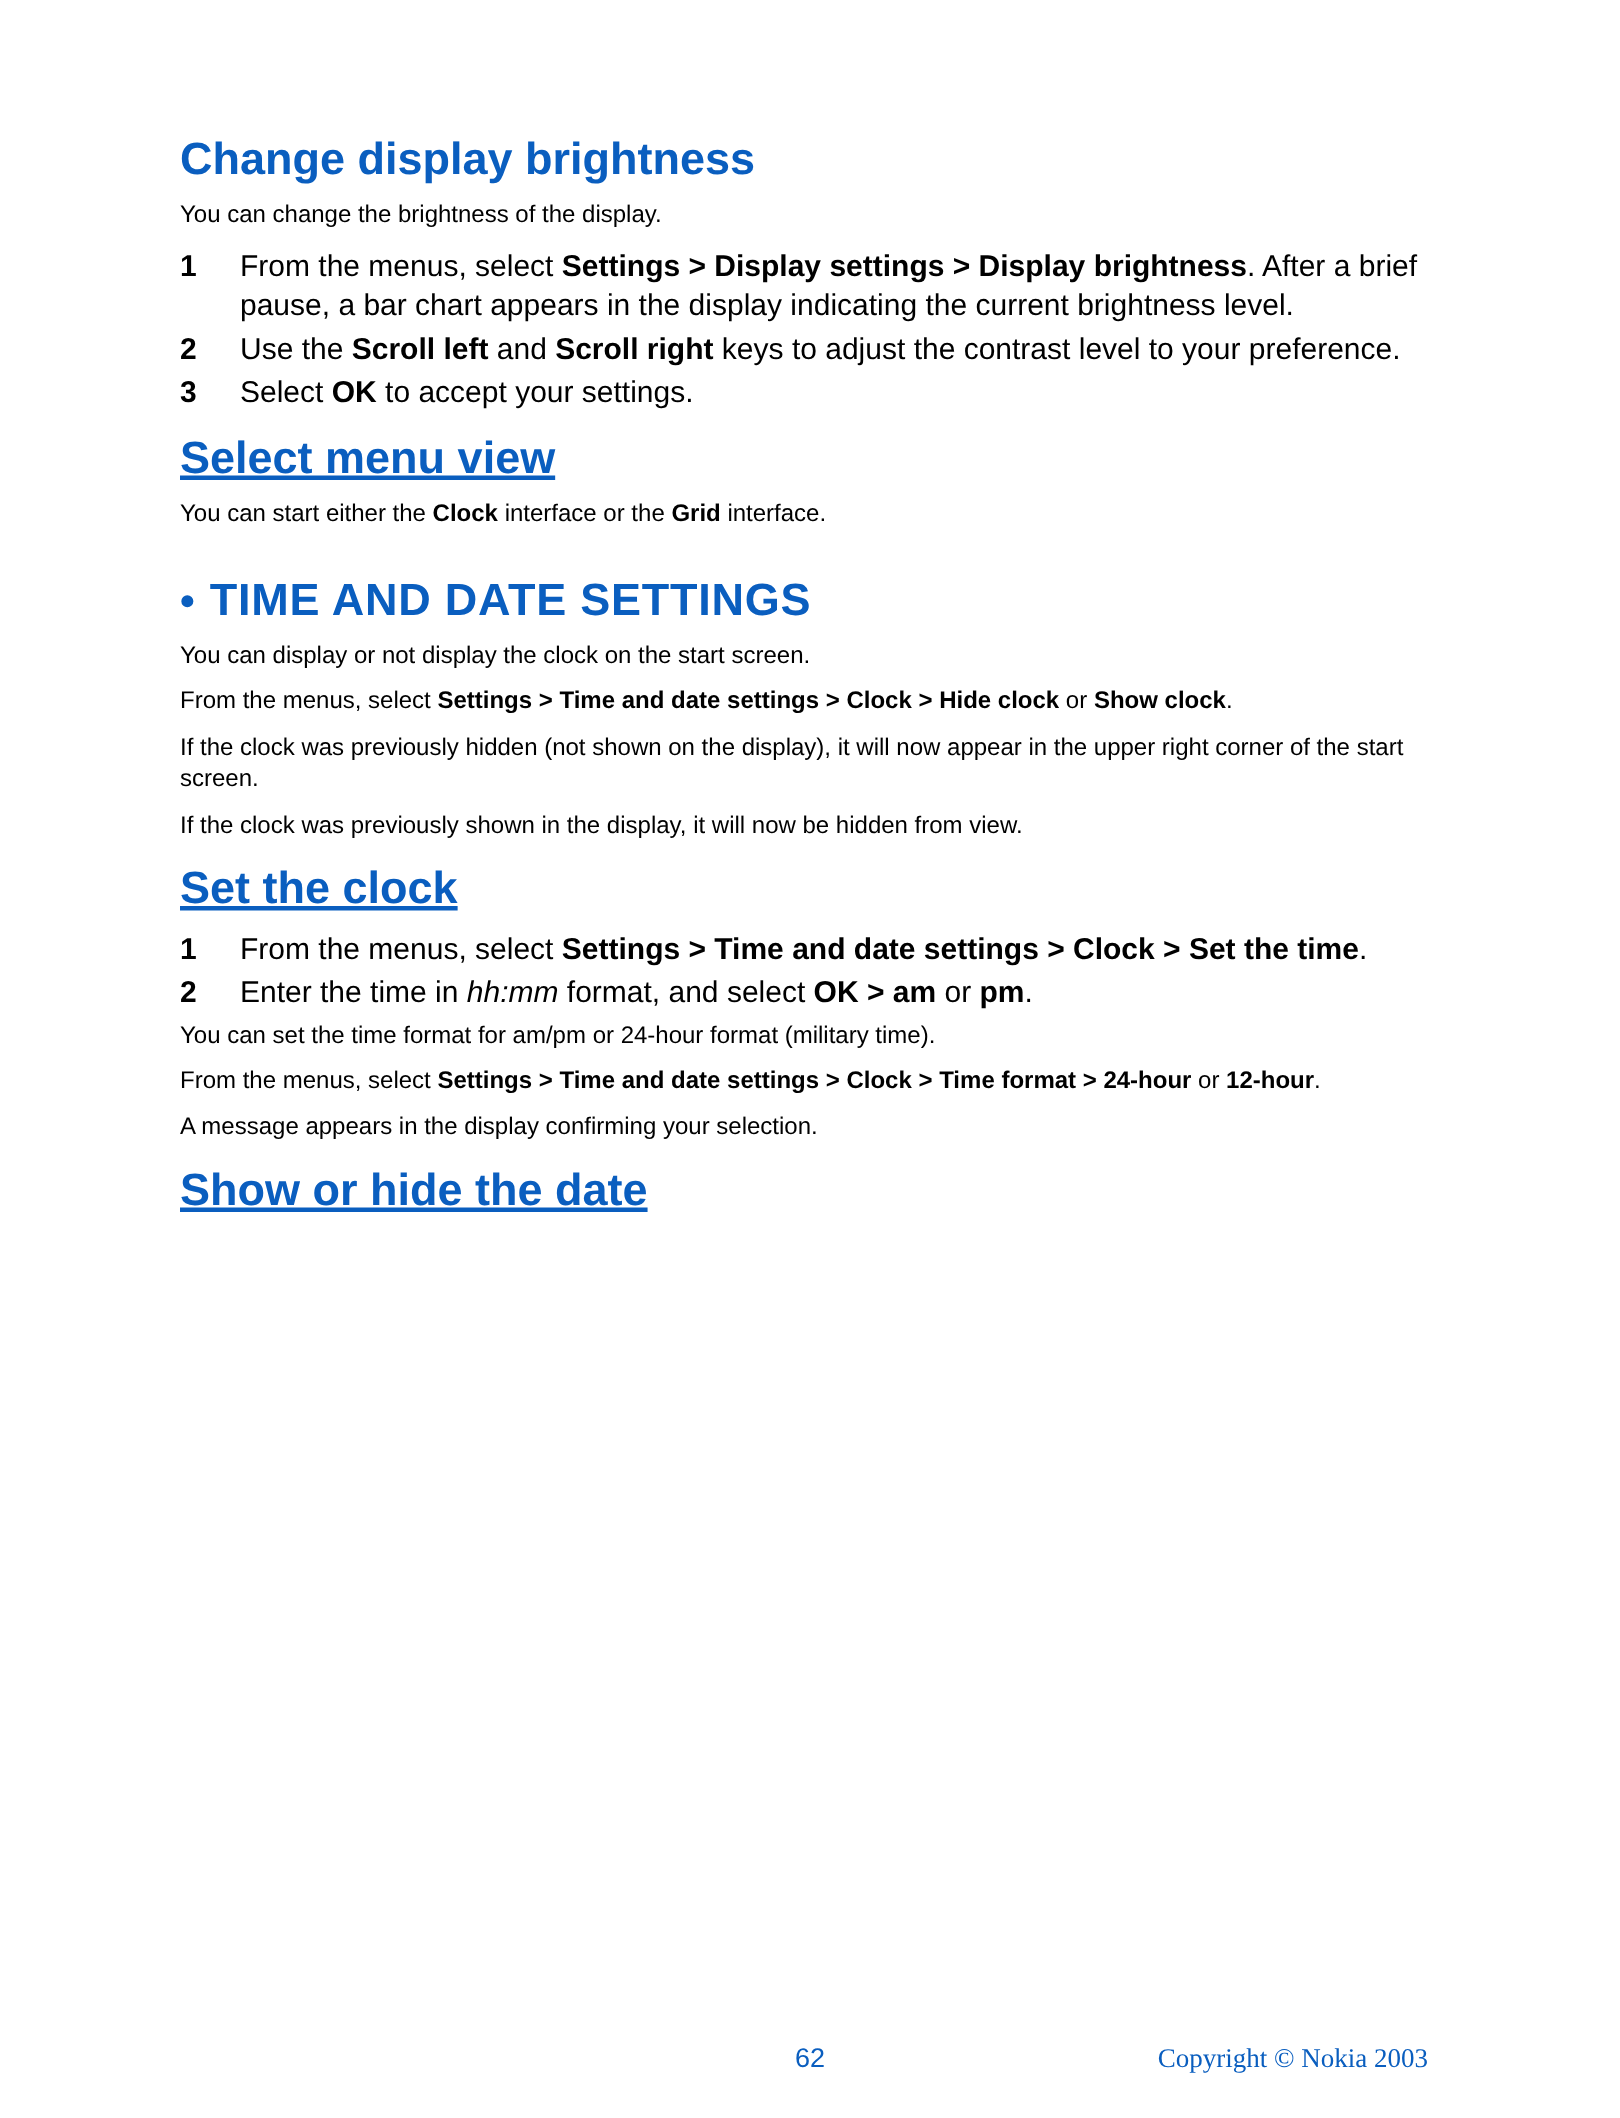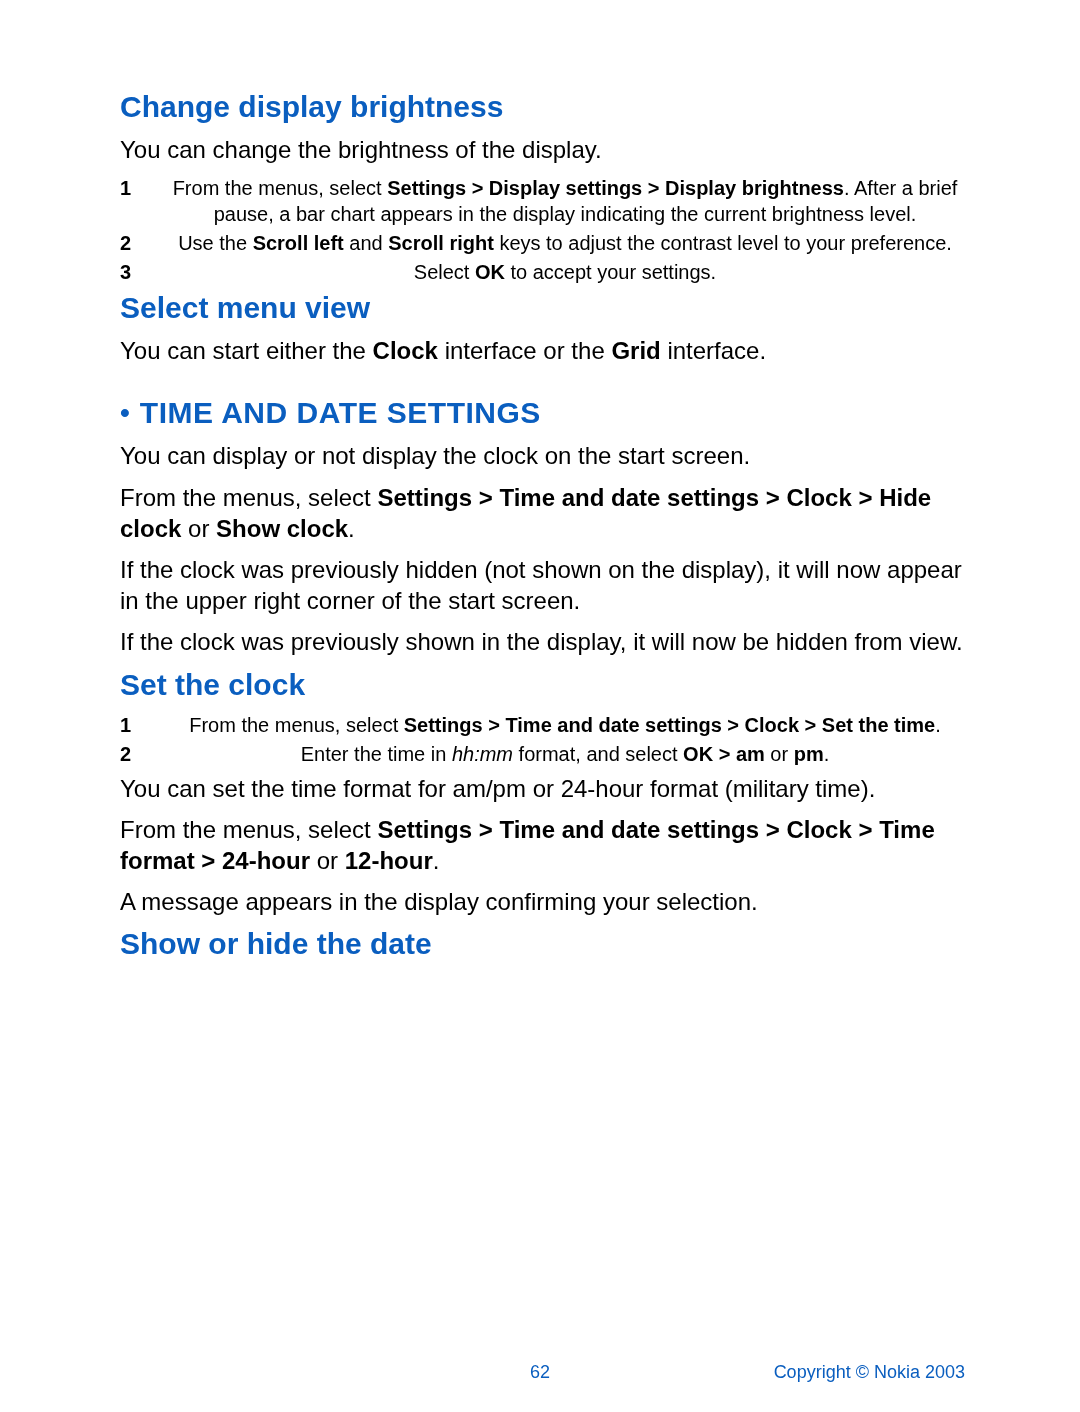--- a/index.html
+++ b/index.html
@@ -15,23 +15,23 @@
     box-sizing: border-box;
     padding: 90px 110px 61px 120px;
     position: relative;
   }
   h2.blue {
     color: #0a5ebf;
     font-size: 30px;
     font-weight: bold;
     margin: 0 0 10px 0;
   }
-  h2.blue.small-gap { margin-top: 2px; }
+  h2.blue.small-gap { margin-top: 14px; text-decoration: underline; }
   p.body {
-    font-size: 24px;
+    font-size: 16px;
     line-height: 1.3;
     margin: 6px 0 10px 0;
   }
   .bold { font-weight: bold; }
   .italic { font-style: italic; }
   ol.steps {
     list-style: none;
     padding: 0;
     margin: 4px 0 6px 0;
   }
@@ -40,21 +40,21 @@
     align-items: flex-start;
     font-size: 20px;
     line-height: 1.3;
     margin: 3px 0;
   }
   ol.steps > li .num {
     font-weight: bold;
     width: 40px;
     flex-shrink: 0;
   }
-  ol.steps > li .txt { flex: 1; text-align: center; }
+  ol.steps > li .txt { flex: 1; }
   .section-title {
     font-size: 30px;
     font-weight: bold;
     color: #0a5ebf;
     margin: 30px 0 10px 0;
     display: flex;
     align-items: center;
   }
   .section-title .bullet {
     font-size: 28px;
@@ -76,21 +76,22 @@
     display: flex;
     justify-content: center;
   }
   .footer .pg {
     position: absolute;
     left: 50%;
     transform: translateX(-50%);
   }
   .footer .copy {
     position: absolute;
-    right: 115px;
+    right: 128px;
+    font-family: Liberation Serif, serif;
   }
 </style>
 </head>
 <body>
 
 <div class="page">
 
   <h2 class="blue">Change display brightness</h2>
   <p class="body">You can change the brightness of the display.</p>
   <ol class="steps">

